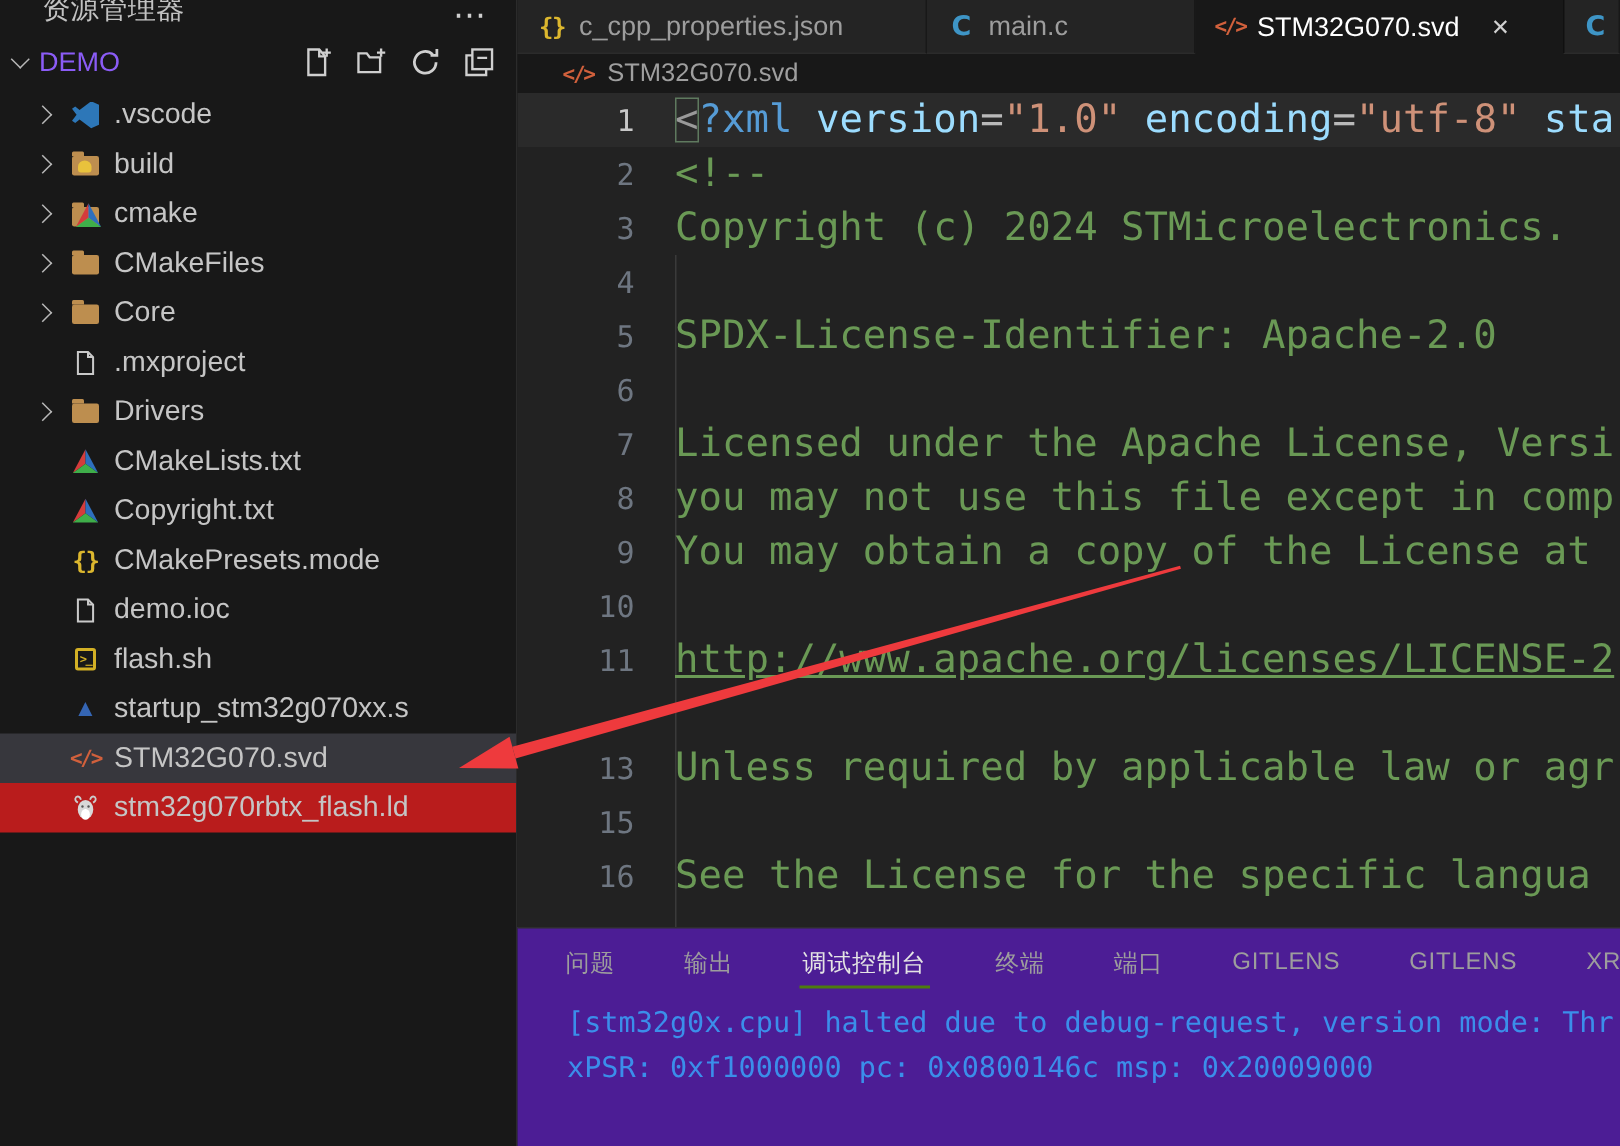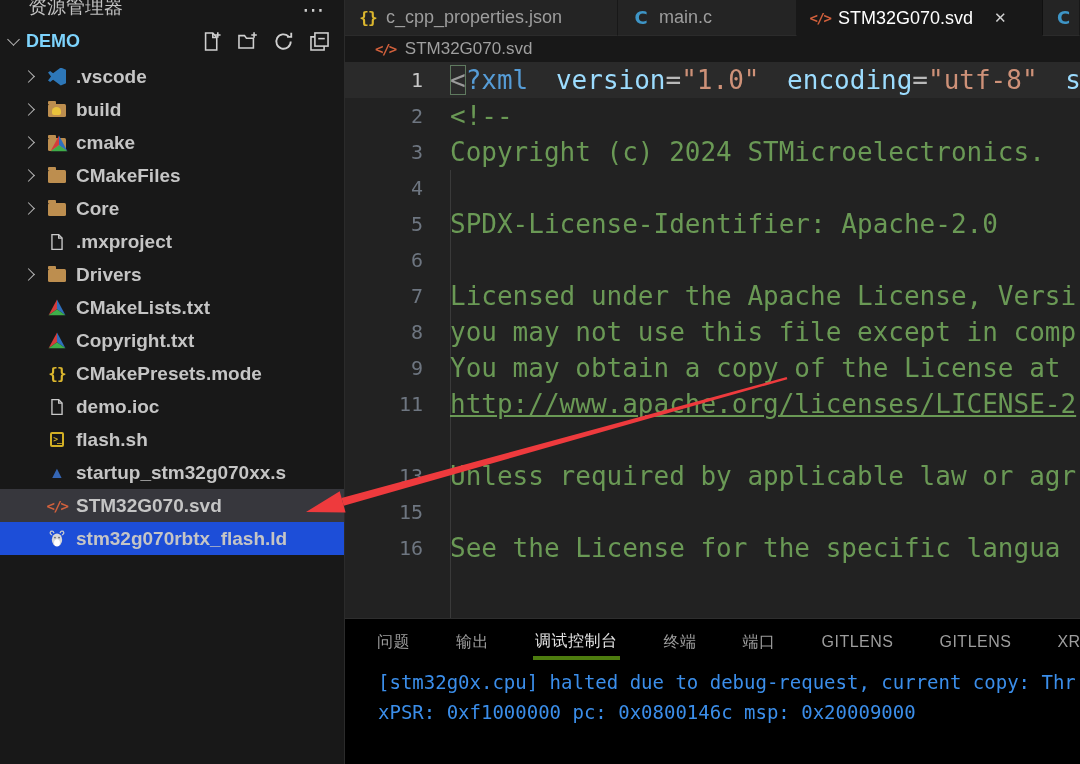--- a/index.html
+++ b/index.html
@@ -5,33 +5,33 @@
   html,body{margin:0;padding:0;background:#111;}
   body{width:1080px;height:764px;overflow:hidden;font-family:"Liberation Sans","DejaVu Sans",sans-serif;color:#ccc;}
   .app{position:relative;width:1080px;height:764px;display:flex;background:#181818;}
 
   
   .sidebar{width:345px;min-width:345px;height:100%;background:#181818;border-right:1px solid #2b2b2b;box-sizing:border-box;overflow:hidden;}
   .sb-title{height:22px;overflow:hidden;display:flex;justify-content:space-between;align-items:center;padding:0 18px 0 28px;}
   .sb-title .ttl{font-size:19px;line-height:26px;color:#c2c2c2;margin-top:-9px;display:block;}
   .sb-title .more{font-size:22px;color:#cfcfcf;line-height:16px;letter-spacing:2px;margin-top:-2px;cursor:pointer;}
   .sb-section{height:38px;display:flex;align-items:center;padding:0 14px 0 9px;}
-  .sb-section .name{font-weight:bold;font-size:18px;color:#7dd3fc;margin-left:8px;flex:1;}
+  .sb-section .name{font-weight:normal;font-size:18px;color:#8b5cf6;margin-left:8px;flex:1;}
   .sb-actions{display:flex;gap:15px;align-items:center;}
   .sb-actions svg{width:21px;height:21px;display:block;}
   .chev{display:inline-block;width:8px;height:8px;border-right:1.7px solid #b8b8b8;border-bottom:1.7px solid #b8b8b8;}
   .chev.down{transform:rotate(45deg);margin-top:-4px;}
   .chev.right{transform:rotate(-45deg);}
   .tree{width:100%;}
   .trow{height:33px;display:flex;align-items:center;padding-left:24px;cursor:pointer;}
   .trow.selected{background:#37373d;}
-  .trow.hover{background:#1d4ed8;}
+  .trow.hover{background:#b91c1c;}
   .chevbox{width:22px;display:flex;align-items:center;}
   .ticon{width:22px;height:20px;margin-right:8px;display:flex;align-items:center;justify-content:center;position:relative;}
-  .tlabel{font-size:19px;color:#c5c5c5;white-space:nowrap;font-weight:bold;}
+  .tlabel{font-size:19px;color:#c5c5c5;white-space:nowrap;}
 
   
   .fold{width:18px;height:13px;background:#bd8e4f;border-radius:1.5px;position:relative;display:inline-block;margin-top:2px;}
   .fold::before{content:"";position:absolute;top:-3px;left:0;width:8px;height:3px;background:#bd8e4f;border-radius:1px 1px 0 0;}
   .fold.build::after{content:"";position:absolute;left:4px;top:3px;width:9px;height:8px;background:#e9c23c;border-radius:50% 50% 2px 2px;}
   .cmkwrap{position:relative;width:18px;height:16px;}
   .cmkwrap .fold{position:absolute;left:0;top:1px;}
   .cmkwrap svg{position:absolute;right:-2px;bottom:-2px;width:12px;height:12px;}
   .ic-vsc{width:18px;height:18px;background:#2d77b8;display:inline-block;clip-path:polygon(71% 0%,100% 13%,100% 87%,71% 100%,28% 68%,12% 81%,0% 72%,17% 50%,0% 28%,12% 19%,28% 32%);}
   .ic-json{color:#dcb72e;font:bold 16px "DejaVu Sans Mono",monospace;letter-spacing:-1px;}
@@ -56,32 +56,32 @@
 
   
   .editor{position:relative;height:556px;background:#222222;overflow:hidden;font-family:"DejaVu Sans Mono",monospace;}
   .guide{position:absolute;left:105px;top:108px;bottom:0;width:1px;background:#3a3a3a;}
   .code-line{display:flex;height:36px;line-height:36px;white-space:pre;position:relative;}
   .code-line.cur{background:#2a2a2a;}
   .gutter{width:105px;min-width:105px;text-align:right;padding-right:27px;box-sizing:border-box;color:#6e7681;font-size:20px;cursor:pointer;}
   .cur .gutter{color:#c8c8c8;}
   .ltext{font-size:26px;flex:1;overflow:hidden;color:#d4d4d4;}
   .tok-tag{color:#569cd6;}
-  .tok-attr{color:#9cdcfe;margin-left:12px;}
+  .tok-attr{color:#9cdcfe;}
   .tok-str{color:#ce9178;}
   .tok-pl{color:#b9b9b9;}
   .tok-com{color:#6a9955;}
   .tok-link{color:#6a9955;text-decoration:underline;}
   .tok-pb{color:#9a9a9a;outline:1px solid #5f7a5f;outline-offset:-1px;}
 
   
-  .panel{height:146px;background:#000000;border-top:1px solid #2e2e2e;box-sizing:border-box;overflow:hidden;}
+  .panel{height:146px;background:#4c1d95;border-top:1px solid #2e2e2e;box-sizing:border-box;overflow:hidden;}
   .panel-tabs{height:44px;display:flex;align-items:center;padding-left:30px;overflow:hidden;}
   .ptab{font-size:16px;color:#9d9d9d;margin-right:42px;padding:8px 2px 6px 2px;white-space:nowrap;cursor:pointer;letter-spacing:0.5px;}
-  .ptab.active{color:#e4e4e4;border-bottom:4px solid #4d7c0f;padding-bottom:4px;}
+  .ptab.active{color:#e4e4e4;border-bottom:2px solid #4d7c0f;padding-bottom:4px;}
   .console{padding:4px 0 0 33px;font-family:"DejaVu Sans Mono",monospace;font-size:19px;line-height:30px;color:#3b8eea;white-space:pre;overflow:hidden;}
 
   
   .overlay{position:absolute;left:0;top:0;width:1080px;height:764px;pointer-events:none;z-index:60;}
 </style>
 </head>
 <body>
 
 <div class="app">
 
@@ -299,38 +299,39 @@
       <div class="guide"></div>
     <div class="code-line cur"><span class="gutter">1</span><span class="ltext"><span class="tok-pb">&lt;</span><span class="tok-tag">?xml</span><span class="tok-pl"> </span><span class="tok-attr">version</span><span class="tok-pl">=</span><span class="tok-str">"1.0"</span><span class="tok-pl"> </span><span class="tok-attr">encoding</span><span class="tok-pl">=</span><span class="tok-str">"utf-8"</span><span class="tok-pl"> </span><span class="tok-attr">sta</span></span></div>
         <div class="code-line"><span class="gutter">2</span><span class="ltext"><span class="tok-com">&lt;!--</span></span></div>
         <div class="code-line"><span class="gutter">3</span><span class="ltext"><span class="tok-com">Copyright (c) 2024 STMicroelectronics.</span></span></div>
         <div class="code-line"><span class="gutter">4</span><span class="ltext"></span></div>
         <div class="code-line"><span class="gutter">5</span><span class="ltext"><span class="tok-com">SPDX-License-Identifier: Apache-2.0</span></span></div>
         <div class="code-line"><span class="gutter">6</span><span class="ltext"></span></div>
         <div class="code-line"><span class="gutter">7</span><span class="ltext"><span class="tok-com">Licensed under the Apache License, Versi</span></span></div>
         <div class="code-line"><span class="gutter">8</span><span class="ltext"><span class="tok-com">you may not use this file except in comp</span></span></div>
         <div class="code-line"><span class="gutter">9</span><span class="ltext"><span class="tok-com">You may obtain a copy of the License at</span></span></div>
+        <div class="code-line"><span class="gutter">10</span><span class="ltext"></span></div>
         <div class="code-line"><span class="gutter">11</span><span class="ltext"><span class="tok-link">http://www.apache.org/licenses/LICENSE-2</span></span></div>
         <div class="code-line"><span class="ltext"></span></div>
         <div class="code-line"><span class="gutter">13</span><span class="ltext"><span class="tok-com">Unless required by applicable law or agr</span></span></div>
         <div class="code-line"><span class="gutter">15</span></div>
         <div class="code-line"><span class="gutter">16</span><span class="ltext"><span class="tok-com">See the License for the specific langua</span></span></div>
       </div>
     <div class="panel">
       <div class="panel-tabs" id="panel-tabs">
           <span class="ptab">问题</span>
           <span class="ptab">输出</span>
           <span class="ptab active">调试控制台</span>
           <span class="ptab">终端</span>
           <span class="ptab">端口</span>
           <span class="ptab">GITLENS</span>
           <span class="ptab">GITLENS</span>
           <span class="ptab">XRTOS</span>
         </div>
-      <div class="console" id="console"><div>[stm32g0x.cpu] halted due to debug-request, current copy: Thr</div><div>xPSR: 0xf1000000 pc: 0x0800146c msp: 0x20009000</div></div>
+      <div class="console" id="console"><div>[stm32g0x.cpu] halted due to debug-request, version mode: Thr</div><div>xPSR: 0xf1000000 pc: 0x0800146c msp: 0x20009000</div></div>
     </div>
   </div>
 
   <svg class="overlay" viewBox="0 0 1080 764">
     <polygon points="786.7,377.1 787.3,379.2 343.7,505.7 341.5,497.9" fill="#ee3a3d"></polygon>
     <polygon points="306,512 345.6,512.4 339.7,491.2" fill="#ee3a3d"></polygon>
   </svg>
 
 </div>
 

